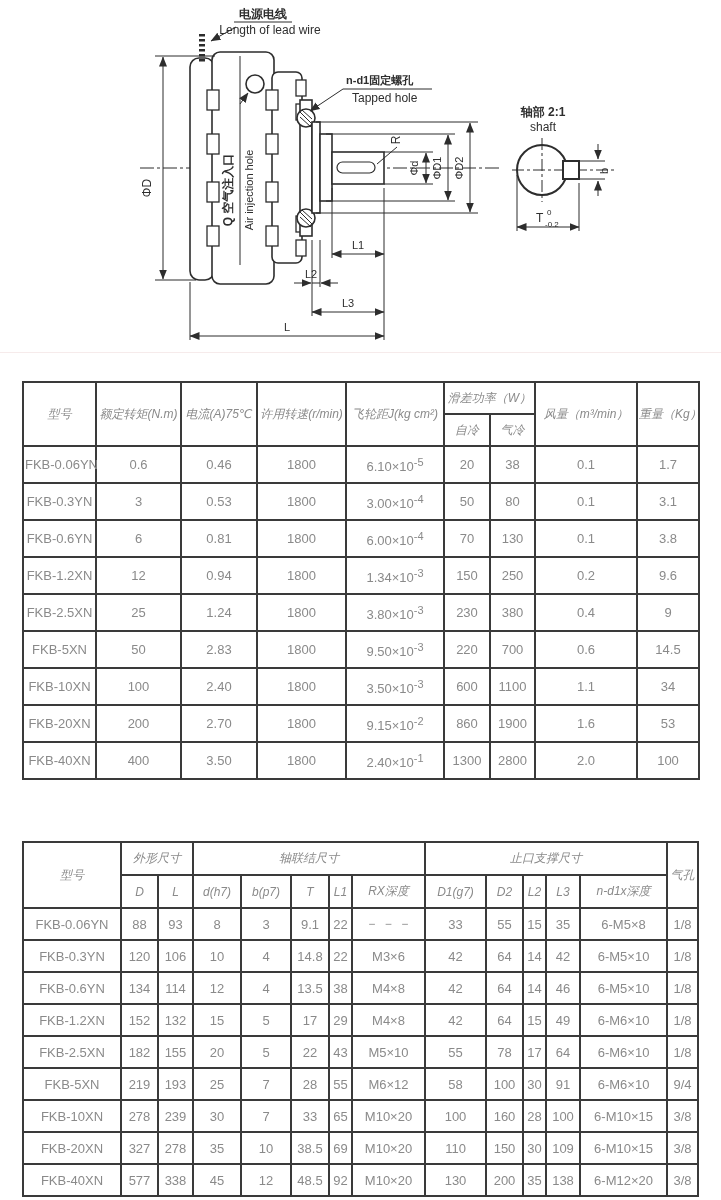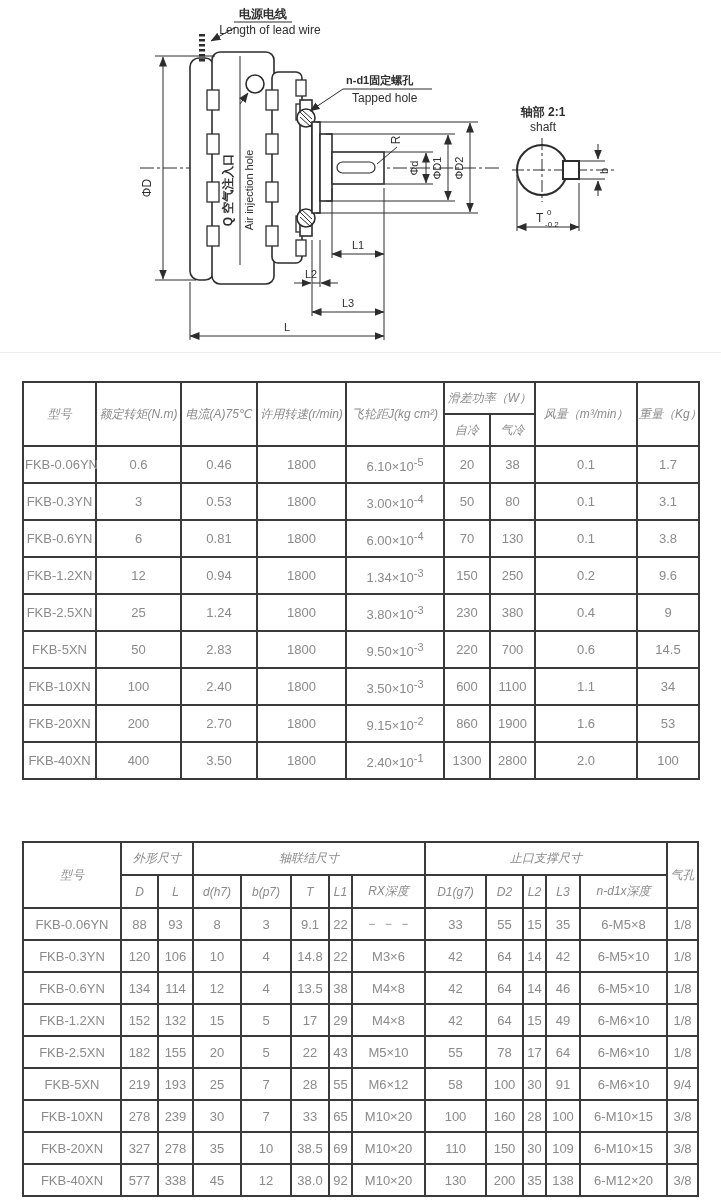--- a/index.html
+++ b/index.html
@@ -470,21 +470,21 @@
           <td>109</td>
           <td>6-M10×15</td>
           <td>3/8</td>
         </tr>
         <tr>
           <td>FKB-40XN</td>
           <td>577</td>
           <td>338</td>
           <td>45</td>
           <td>12</td>
-          <td>38.0</td>
+          <td>48.5</td>
           <td>92</td>
           <td>M10×20</td>
           <td>130</td>
           <td>200</td>
           <td>35</td>
           <td>138</td>
           <td>6-M12×20</td>
           <td>3/8</td>
         </tr>
       </tbody>

